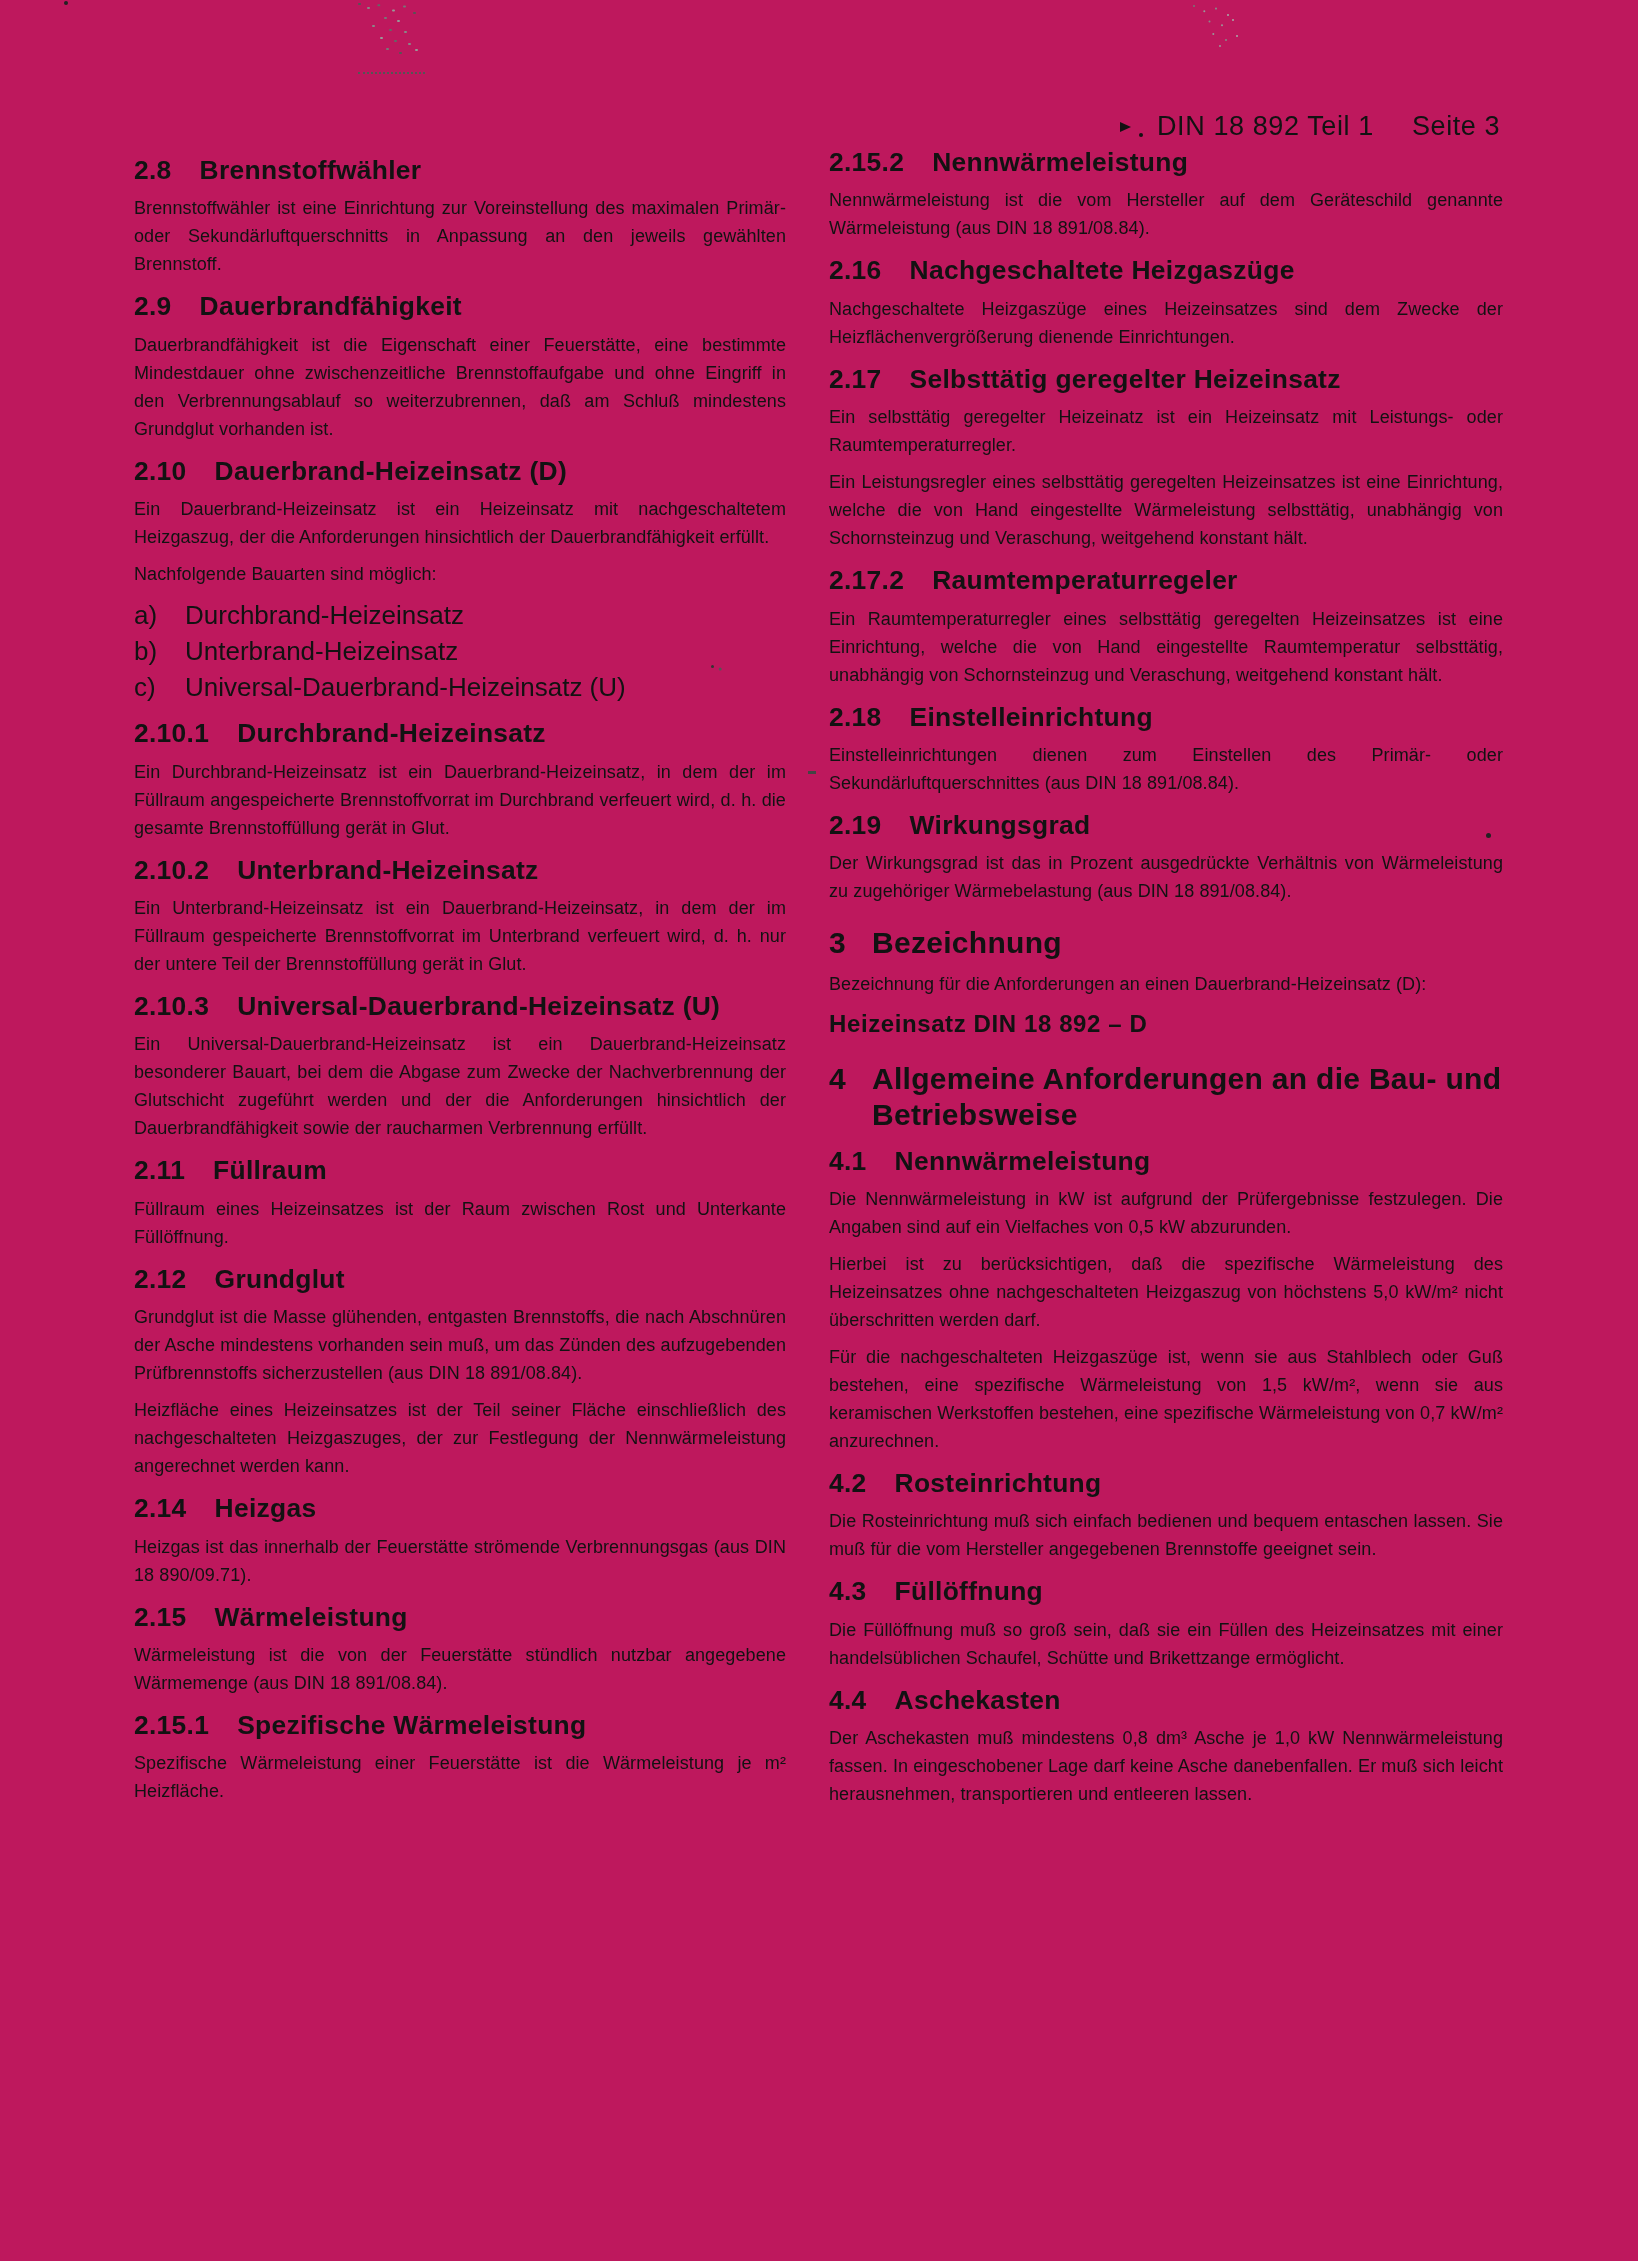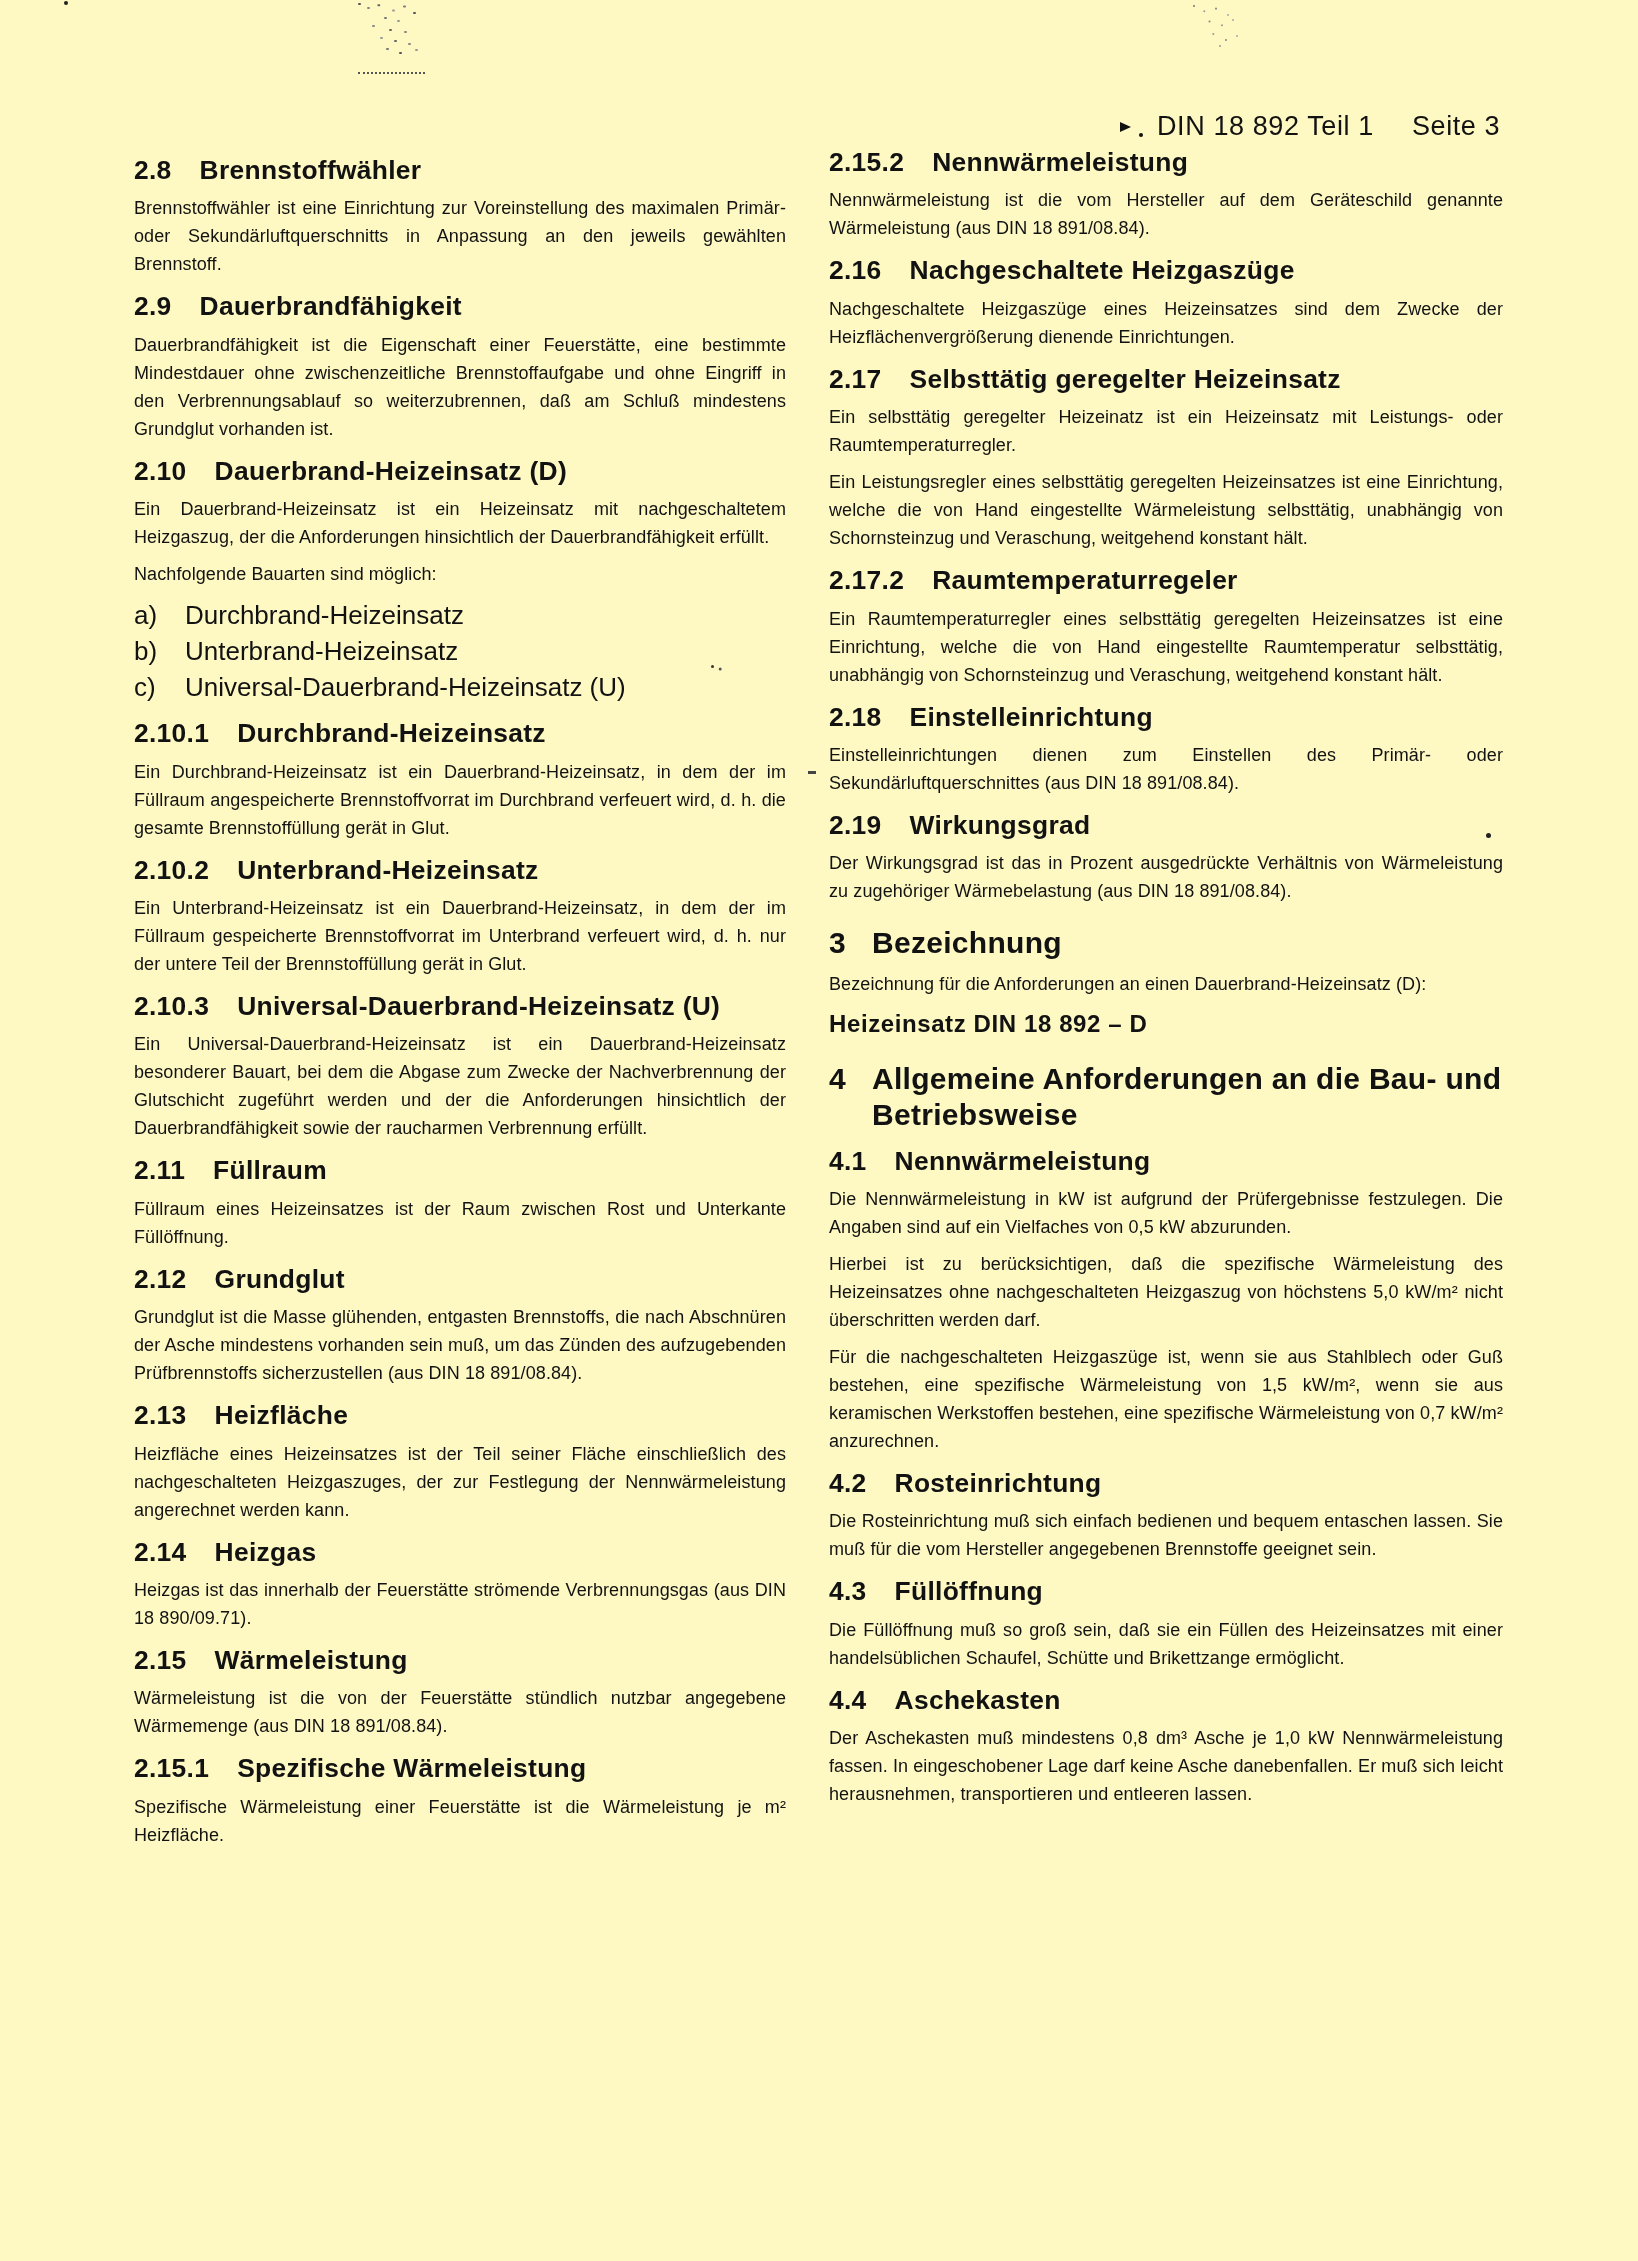--- a/index.html
+++ b/index.html
@@ -1,19 +1,19 @@
 <!DOCTYPE html>
 <html style="font-size:10.3px"><head>
 <meta charset="utf-8">
 <style>
   html,body{margin:0;padding:0;background:#e8e8e8;}
   .page{
     position:relative;
     width:1638px;height:2261px;
-    background:#fef9c3;
+    background:#be185d;
     color:#121212;
     font-family:"Liberation Sans", sans-serif;
     overflow:hidden;
   }
   .header{
     position:absolute;top:111px;left:1157px;
     font-size:27px;letter-spacing:0.6px;white-space:nowrap;
   }
   .header .hpart{display:inline-block;}
   .header .hpage{margin-left:30px;}
@@ -121,24 +121,20 @@
       <div class="h2">
         <span class="num">2.11</span>
         <span class="title">Füllraum</span>
       </div>
       <div class="p">Füllraum eines Heizeinsatzes ist der Raum zwischen Rost und Unterkante Füllöffnung.</div>
       <div class="h2">
         <span class="num">2.12</span>
         <span class="title">Grundglut</span>
       </div>
       <div class="p">Grundglut ist die Masse glühenden, entgasten Brennstoffs, die nach Abschnüren der Asche mindestens vorhanden sein muß, um das Zünden des aufzugebenden Prüfbrennstoffs sicherzustellen (aus DIN 18 891/08.84).</div>
-      <div class="h2">
-        <span class="num">2.13</span>
-        <span class="title">Heizfläche</span>
-      </div>
       <div class="p">Heizfläche eines Heizeinsatzes ist der Teil seiner Fläche einschließlich des nachgeschalteten Heizgaszuges, der zur Festlegung der Nennwärmeleistung angerechnet werden kann.</div>
       <div class="h2">
         <span class="num">2.14</span>
         <span class="title">Heizgas</span>
       </div>
       <div class="p">Heizgas ist das innerhalb der Feuerstätte strömende Verbrennungsgas (aus DIN 18 890/09.71).</div>
       <div class="h2">
         <span class="num">2.15</span>
         <span class="title">Wärmeleistung</span>
       </div>

